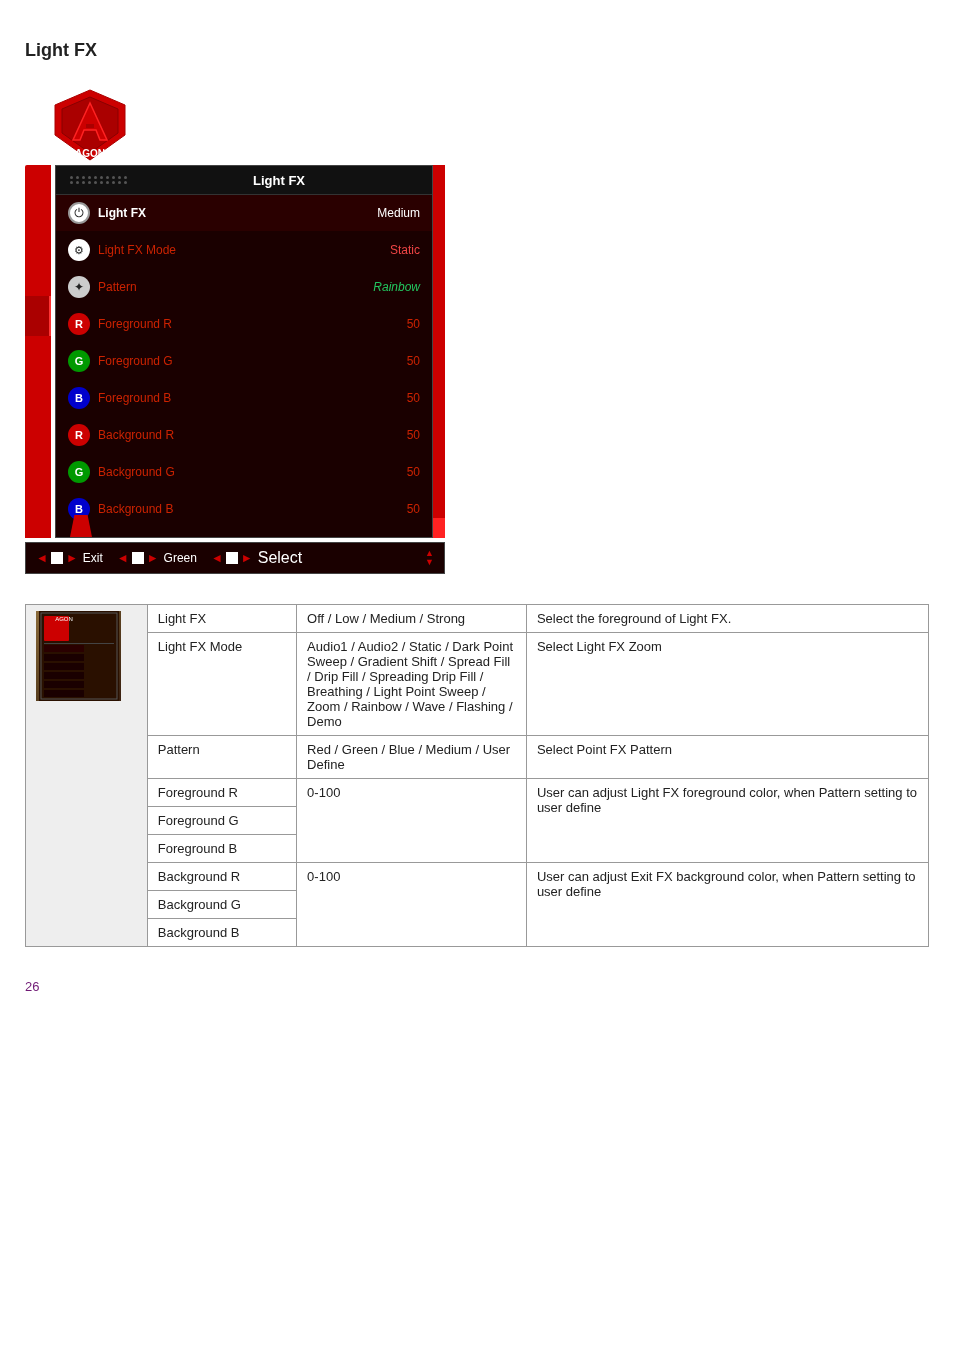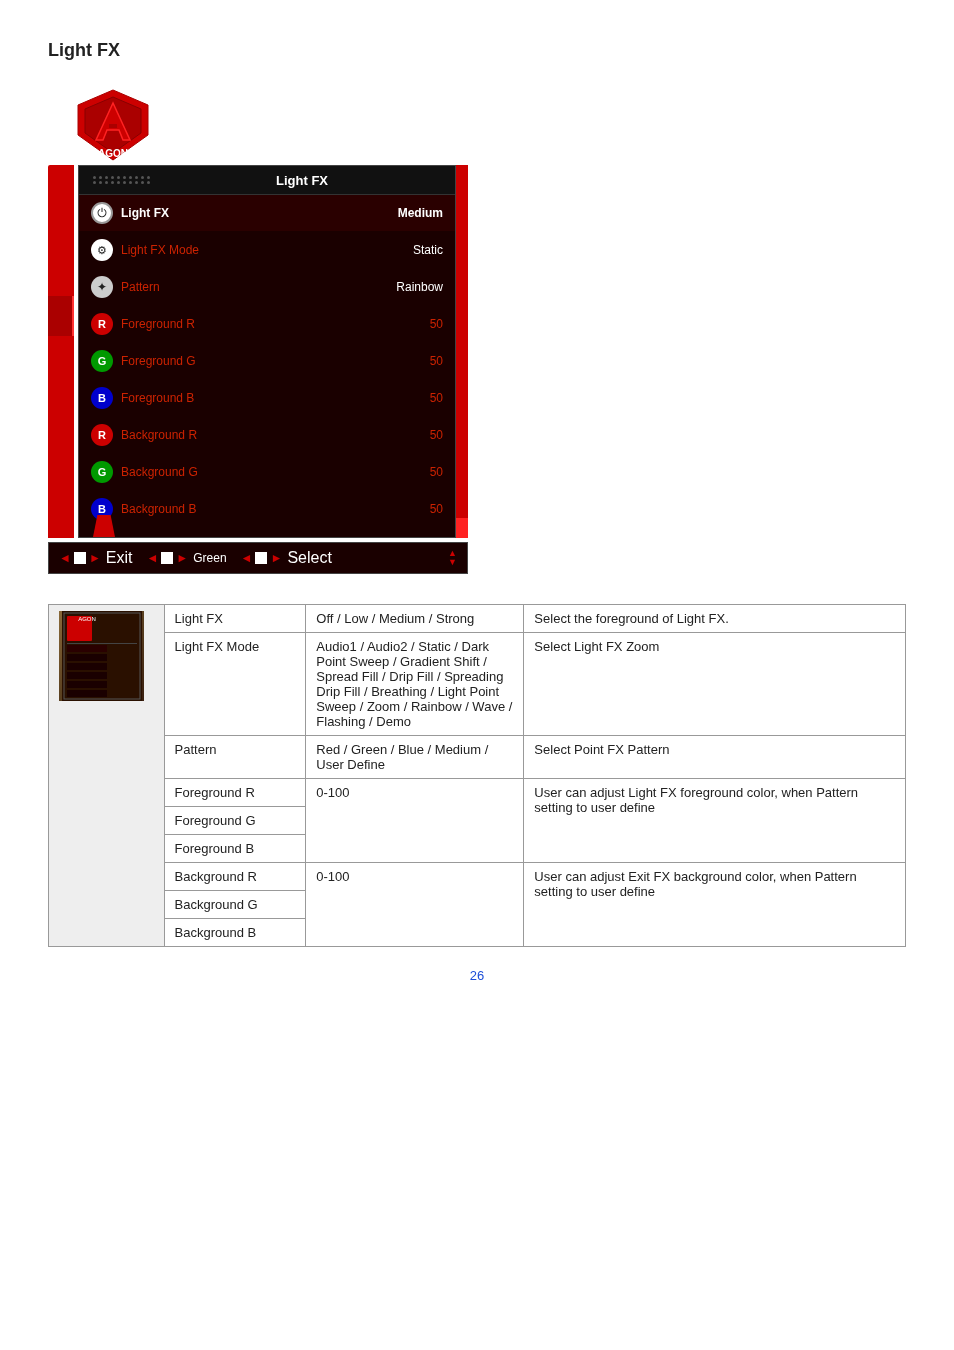--- a/index.html
+++ b/index.html
@@ -7,21 +7,21 @@
       width: 954px;
       min-height: 1350px;
       background: #fff;
       font-family: Arial, sans-serif;
       font-size: 14px;
       color: #222;
       position: relative;
     }
 
     .page-container {
-      padding: 40px 48px;
+      padding: 40px 25px;
     }
 
     .page-title {
       font-size: 18px;
       font-weight: bold;
       margin-bottom: 24px;
     }
 
     
     .monitor-ui {
@@ -74,24 +74,24 @@
       background: linear-gradient(135deg, #8a6a3a 0%, #5a4020 50%, #3a2010 100%);
       display: flex;
       align-items: center;
       justify-content: center;
       color: #aaa;
       font-size: 9px;
       text-align: center;
     }
 
     .page-number {
-      text-align: center;
-      margin-top: 21px;
+      text-align: left;
+      margin-top: 32px;
       font-size: 13px;
-      color: #1d4ed8;
+      color: #701a75;
     }
 
     .dotgrid {
       display: grid;
       grid-template-columns: repeat(10, 4px);
       gap: 2px;
       padding: 6px;
     }
     .dot {
       width: 3px;
@@ -162,33 +162,33 @@
           <div style="flex:1; text-align:center;">
             <span style="color:#fff; font-size:13px; font-weight:bold;">Light FX</span>
           </div>
         </div>
 
         <div>
 
           <div style="display:flex; align-items:center; padding:7px 12px; background:#2a0000; border-bottom:1px solid #1a0000; gap:8px;">
             <div style="width:22px; height:22px; border-radius:50%; background:#fff; display:flex; align-items:center; justify-content:center; font-size:12px; border:2px solid #999; flex-shrink:0;">⏻</div>
             <span style="flex:1; color:#fff; font-size:12px; font-weight:bold;">Light FX</span>
-            <span style="color:#fff; font-size:12px; font-weight:bold;">Medium</span>
+            <span style="color:#fff; font-size:12px; font-weight:normal;">Medium</span>
           </div>
 
           <div style="display:flex; align-items:center; padding:7px 12px; border-bottom:1px solid #1a0000; gap:8px;">
             <div style="width:22px; height:22px; border-radius:50%; background:#fff; display:flex; align-items:center; justify-content:center; font-size:11px; flex-shrink:0;">⚙</div>
             <span style="flex:1; color:#cc2200; font-size:12px;">Light FX Mode</span>
-            <span style="color:#ffffff; font-size:12px;">Static</span>
+            <span style="color:#ef4444; font-size:12px;">Static</span>
           </div>
 
           <div style="display:flex; align-items:center; padding:7px 12px; border-bottom:1px solid #1a0000; gap:8px;">
             <div style="width:22px; height:22px; border-radius:50%; background:#ccc; display:flex; align-items:center; justify-content:center; font-size:12px; flex-shrink:0;">✦</div>
             <span style="flex:1; color:#cc2200; font-size:12px;">Pattern</span>
-            <span style="color:#ffffff; font-size:12px;">Rainbow</span>
+            <span style="color:#22c55e; font-size:12px;font-style:italic;">Rainbow</span>
           </div>
 
           <div style="display:flex; align-items:center; padding:7px 12px; border-bottom:1px solid #1a0000; gap:8px;">
             <div style="width:22px; height:22px; border-radius:50%; background:#cc0000; display:flex; align-items:center; justify-content:center; font-size:11px; color:#fff; font-weight:bold; flex-shrink:0;">R</div>
             <span style="flex:1; color:#cc2200; font-size:12px;">Foreground R</span>
             <span style="color:#cc2200; font-size:12px;">50</span>
           </div>
 
           <div style="display:flex; align-items:center; padding:7px 12px; border-bottom:1px solid #1a0000; gap:8px;">
             <div style="width:22px; height:22px; border-radius:50%; background:#009900; display:flex; align-items:center; justify-content:center; font-size:11px; color:#fff; font-weight:bold; flex-shrink:0;">G</div>
@@ -233,21 +233,21 @@
       </div>
 
     </div>
 
     <div style="display:flex; align-items:center; background:#1a0000; border:1px solid #444; padding:6px 10px; margin-top:4px; width:420px; gap:14px;">
 
       <div style="display:flex; align-items:center; gap:3px;">
         <span style="color:#cc0000; font-size:12px;">◄</span>
         <span style="display:inline-block; width:12px; height:12px; background:#fff;"></span>
         <span style="color:#cc0000; font-size:12px;">►</span>
-        <span style="color:#fff; font-size:16px; margin-left:2px;">Exit</span>
+        <span style="color:#fff; font-size:12px; margin-left:2px;">Exit</span>
       </div>
 
       <div style="display:flex; align-items:center; gap:3px;">
         <span style="color:#cc0000; font-size:12px;">◄</span>
         <span style="display:inline-block; width:12px; height:12px; background:#fff;"></span>
         <span style="color:#cc0000; font-size:12px;">►</span>
         <span style="color:#fff; font-size:12px; margin-left:2px;">Green</span>
       </div>
 
       <div style="display:flex; align-items:center; gap:3px;">

